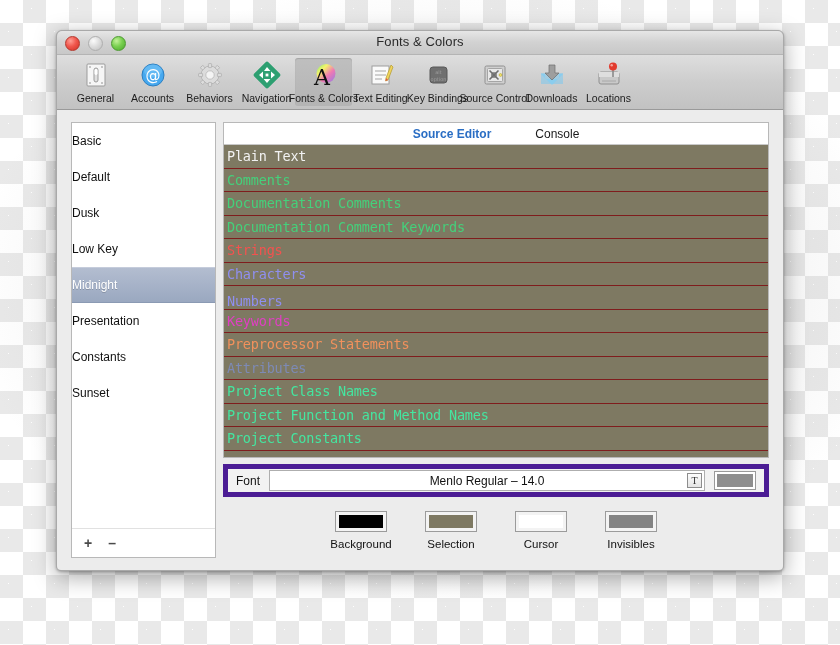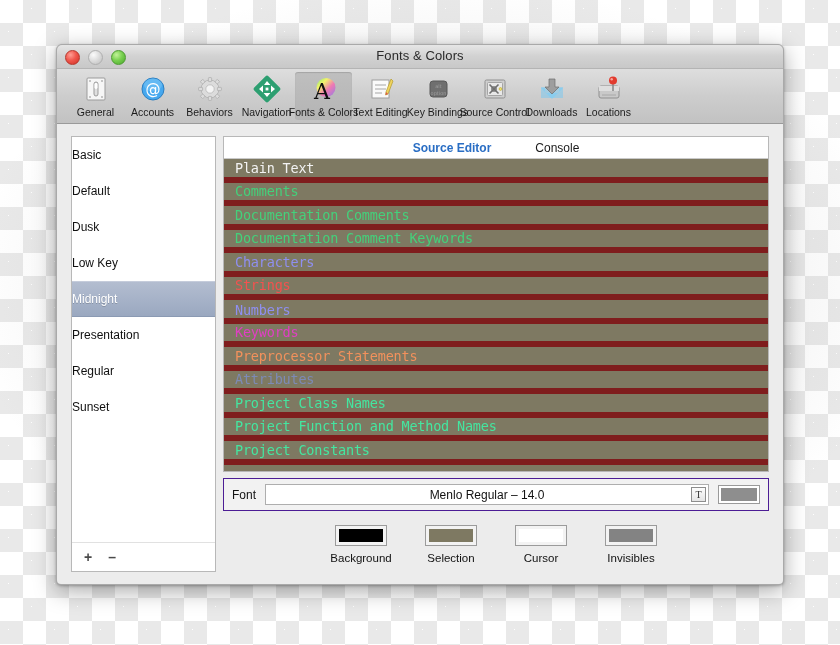--- a/index.html
+++ b/index.html
@@ -30,21 +30,21 @@
     position: absolute;
     inset: 0;
     background: radial-gradient(ellipse 70% 60% at 52% 45%, rgba(120,120,120,0.30) 0%, rgba(150,150,150,0.10) 55%, rgba(255,255,255,0) 80%);
     pointer-events: none;
   }
 
   
   #window {
     position: absolute;
     left: 56px;
-    top: 44px;
+    top: 30px;
     width: 728px;
     height: 541px;
     border-radius: 6px 6px 5px 5px;
     box-shadow: 0 6px 22px rgba(0,0,0,0.34), 0 1px 3px rgba(0,0,0,0.28);
     background: #a3a3a3;
     overflow: hidden;
     border: 1px solid #a9a9a9;
     box-sizing: border-box;
   }
 
@@ -202,36 +202,36 @@
 
   #syntax-rows {
     flex: 1;
     overflow: hidden;
     background: #7e7962;
   }
   .syn-row {
     height: 23.5px;
     display: flex;
     align-items: center;
-    padding-left: 11px;
+    padding-left: 3px;
     background: #7e7962;
-    border-bottom: 6px solid #7f1d1d;
+    border-bottom: 1px solid #7f1d1d;
     box-sizing: border-box;
     font-family: "DejaVu Sans Mono", "Liberation Mono", monospace;
     font-size: 13.5px;
     letter-spacing: -0.2px;
     white-space: nowrap;
   }
 
   
   #font-row {
     margin-top: 6px;
     height: 33px;
     background: #f2f2f2;
-    border: 1px solid #4c1d95;
+    border: 5px solid #4c1d95;
     box-sizing: border-box;
     display: flex;
     align-items: center;
     padding: 0 8px;
     gap: 9px;
   }
   #font-label { font-size: 12px; color: #131313; }
   #font-field {
     flex: 1;
     height: 21px;
@@ -466,21 +466,21 @@
         <div class="theme-row">
           <span>Low Key</span>
           </div>
         <div class="theme-row selected">
           <span>Midnight</span>
           </div>
         <div class="theme-row">
           <span>Presentation</span>
           </div>
         <div class="theme-row">
-          <span>Regular</span>
+          <span>Constants</span>
           </div>
         <div class="theme-row">
           <span>Sunset</span>
           </div>
       </div>
       <div id="theme-footer">
         <span class="pm-btn">+</span>
         <span class="pm-btn">–</span>
       </div>
     </div>
@@ -498,25 +498,25 @@
             </div>
           <div class="syn-row" style="color: rgb(68, 209, 123); background: rgb(126, 121, 98);">
             <span>Comments</span>
             </div>
           <div class="syn-row" style="color: rgb(68, 209, 123); background: rgb(126, 121, 98);">
             <span>Documentation Comments</span>
             </div>
           <div class="syn-row" style="color: rgb(68, 209, 123); background: rgb(126, 121, 98);">
             <span>Documentation Comment Keywords</span>
             </div>
+          <div class="syn-row" style="color: rgb(244, 82, 79); background: rgb(126, 121, 98);">
+            <span>Strings</span>
+            </div>
           <div class="syn-row" style="color: rgb(143, 143, 240); background: rgb(126, 121, 98);">
             <span>Characters</span>
-            </div>
-          <div class="syn-row" style="color: rgb(244, 82, 79); background: rgb(126, 121, 98);">
-            <span>Strings</span>
             </div>
           <div class="syn-row" style="color: rgb(143, 143, 240); background: rgb(126, 121, 98); align-items: flex-end;">
             <span>Numbers</span>
             </div>
           <div class="syn-row" style="color: rgb(225, 63, 196); background: rgb(126, 121, 98);">
             <span>Keywords</span>
             </div>
           <div class="syn-row" style="color: rgb(242, 145, 92); background: rgb(126, 121, 98);">
             <span>Preprocessor Statements</span>
             </div>

